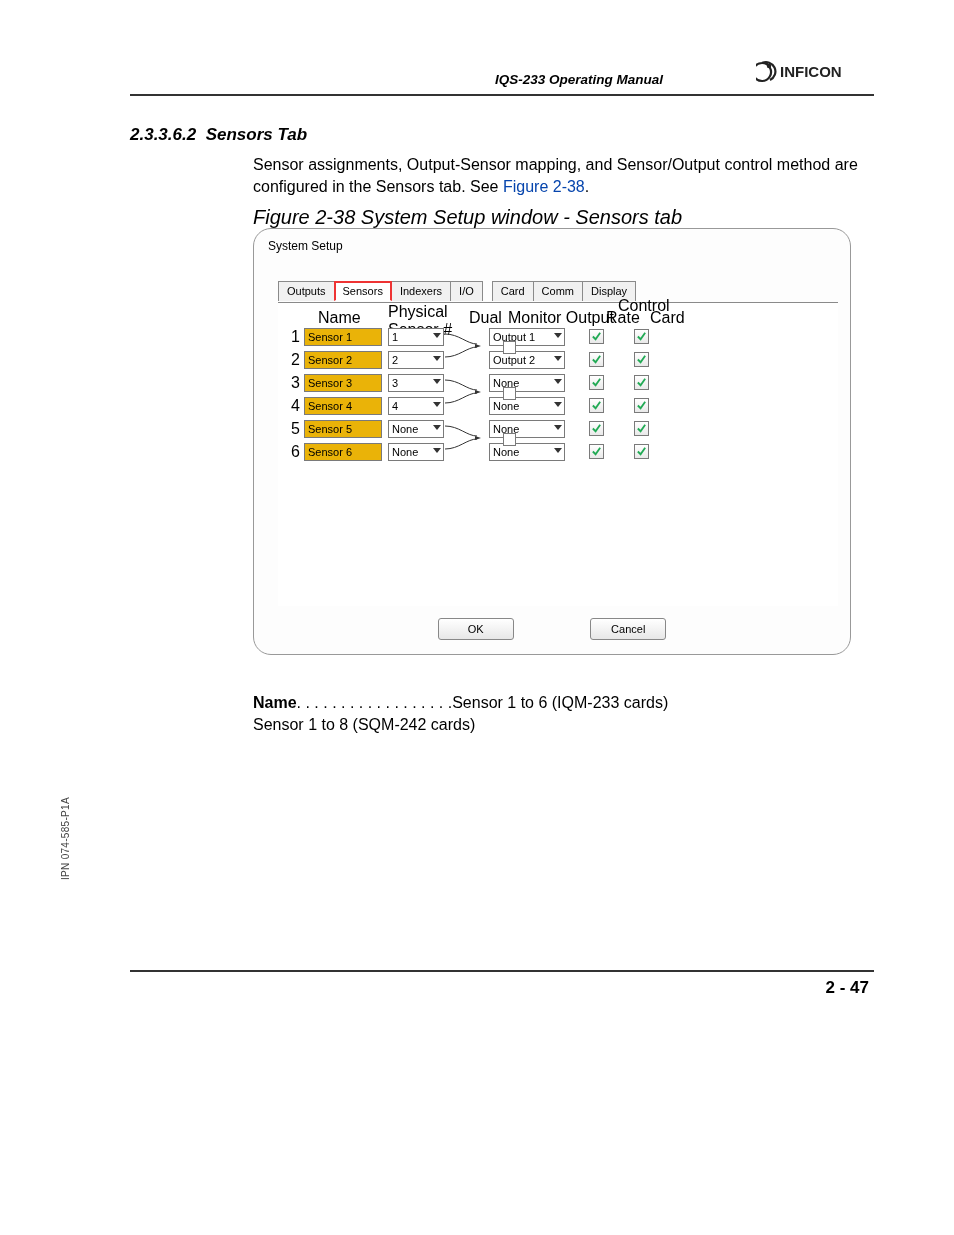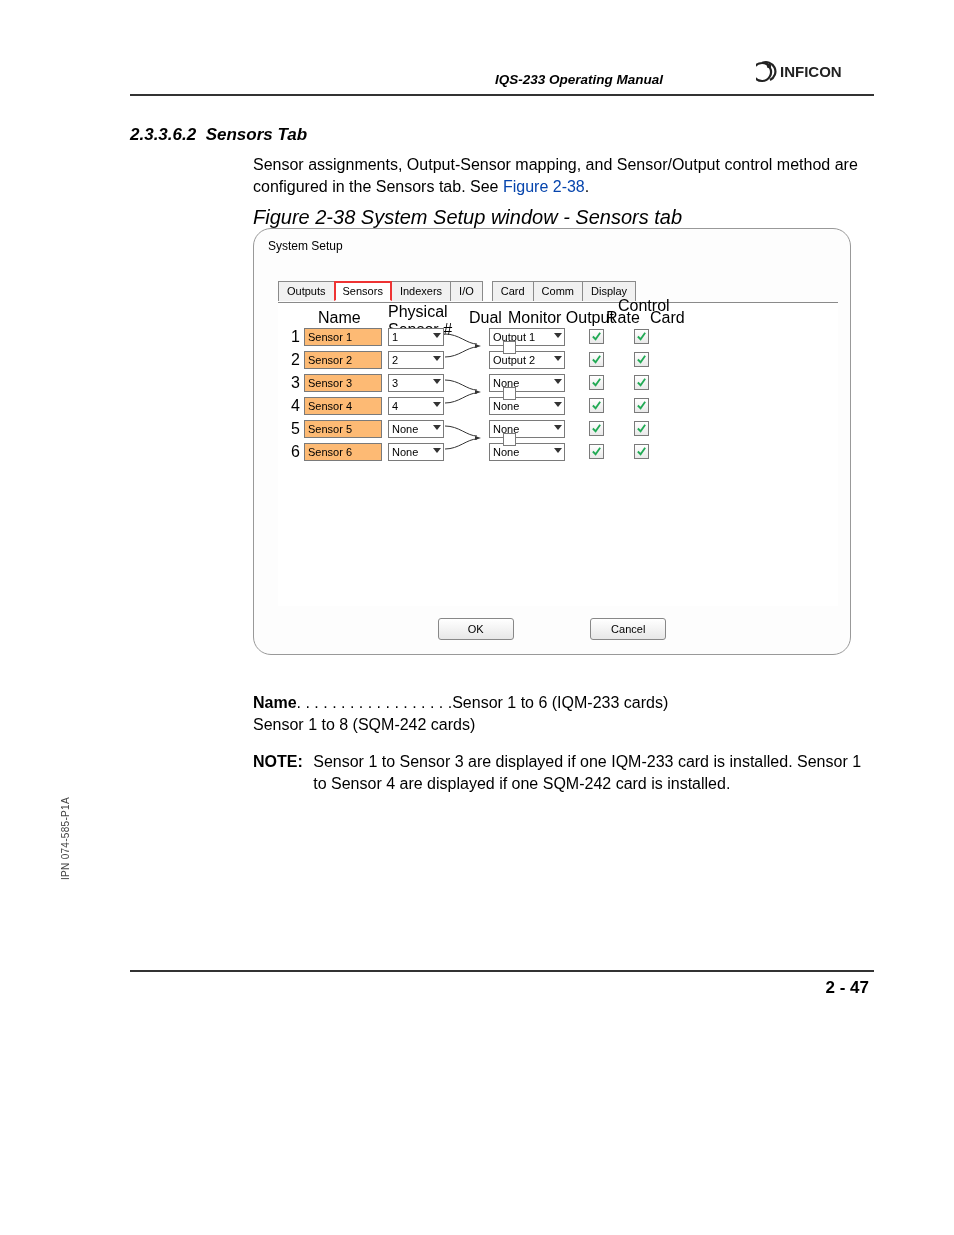--- a/index.html
+++ b/index.html
@@ -17,21 +17,21 @@
   
   .dialog { position: absolute; top: 228px; left: 253px; width: 596px; height: 425px; border: 1px solid #999; border-radius: 18px; background: #fdfdfd; }
   .dialog-title { position: absolute; top: 10px; left: 14px; font-size: 12px; }
   .tab-strip { position: absolute; top: 52px; left: 24px; display: flex; font-size: 11px; }
   .tab { border: 1px solid #8a8a8a; border-bottom: none; padding: 3px 8px 4px 8px; background: #f1f1f1; margin-right: -1px; position: relative; }
   .tab.active { background: #fff; border: 2px solid #e33; border-bottom: 1px solid #fff; z-index: 2; padding: 2px 7px 3px 7px; }
   .tab-body { position: absolute; top: 73px; left: 24px; right: 12px; bottom: 48px; border: 1px solid #8a8a8a; background: #fff; border-left: none; border-right: none; border-bottom: none; }
   .hdr { position: absolute; text-align: center; }
   .row { display: flex; align-items: center; height: 23px; }
   .rnum { width: 22px; text-align: right; padding-right: 4px; }
-  .name-box { width: 70px; height: 16px; border: 1px solid #7a7a7a; background: #fdba74; padding: 0 3px; font-size: 11px; display: flex; align-items: center; }
+  .name-box { width: 70px; height: 16px; border: 1px solid #7a7a7a; background: #eab308; padding: 0 3px; font-size: 11px; display: flex; align-items: center; }
   .combo { width: 48px; height: 16px; border: 1px solid #7a7a7a; background: #fff; position: relative; display: flex; align-items: center; padding: 0 3px; font-size: 11px; margin-left: 6px; }
   .combo .arrow { position: absolute; right: 2px; top: 4px; width: 0; height: 0; border-left: 4px solid transparent; border-right: 4px solid transparent; border-top: 5px solid #333; }
   .dual-cb { width: 11px; height: 11px; border: 1px solid #7a7a7a; margin-left: 20px; background: #fff; }
   .combo2 { width: 68px; margin-left: 5px; }
   .cb { width: 13px; height: 13px; border: 1px solid #7a7a7a; background: linear-gradient(#fff,#e9e9e9); display: inline-flex; align-items: center; justify-content: center; }
   .cb svg { width: 11px; height: 11px; }
   .rate-cell { margin-left: 24px; }
   .thick-cell { margin-left: 30px; }
 
   .dlg-buttons { position: absolute; bottom: 14px; left: 0; right: 0; text-align: center; }
@@ -238,24 +238,20 @@
     <span class="dlg-btn">OK</span>
     <span class="dlg-btn">Cancel</span>
   </div>
 </div>
 
 <div class="desc-block">
   <div>
     <b>Name</b><span class="dotfill"> . . . . . . . . . . . . . . . . . . </span><span>Sensor 1 to 6 (IQM-233 cards)</span>
   </div>
   <div class="desc-indent">Sensor 1 to 8 (SQM-242 cards)</div>
-  <div class="desc-indent para-gap">
-    <span class="note-label">NOTE:</span>
-    <span style="display:inline-block; vertical-align:top; width:calc(100% - 70px); margin-left:6px;">Sensor 1 to Sensor 3 are displayed if one IQM-233 card is installed. Sensor 1 to Sensor 4 are displayed if one SQM-242 card is installed.</span>
-  </div>
 </div>
 
 <div class="side-ipn">IPN 074-585-P1A</div>
 
 <div class="hr-bottom"></div>
 <div class="page-num">2 - 47</div>
 
 </div>
 
 </body></html>

